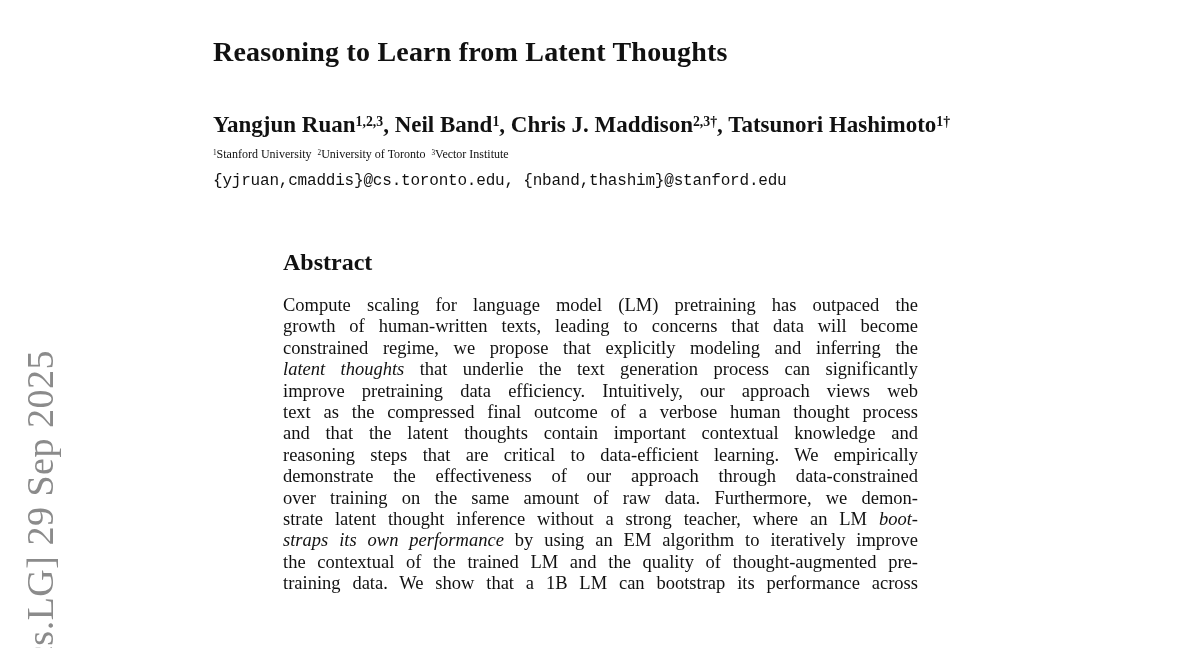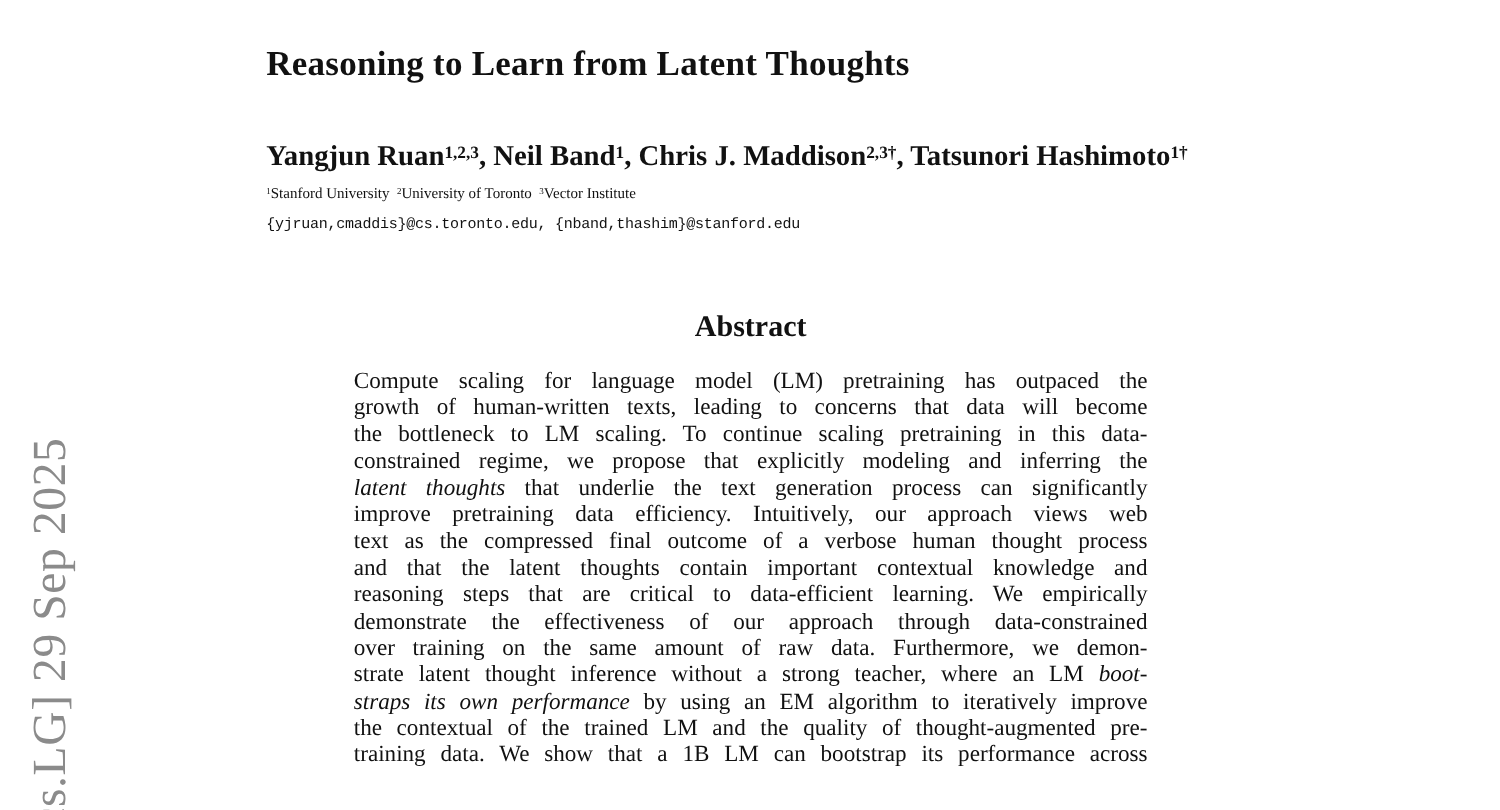--- a/index.html
+++ b/index.html
@@ -55,30 +55,29 @@
     left: 213px;
     top: 147px;
     font-size: 12px;
     white-space: pre-wrap;
   }
   .emails {
     position: absolute;
     left: 213px;
     top: 172px;
     font-family: "Liberation Mono", monospace;
-    font-size: 12px;
+    font-size: 16px;
     letter-spacing: -0.2px;
     white-space: nowrap;
   }
   .abstract-heading {
     position: absolute;
     left: 283px;
     width: 635px;
     top: 249px;
-    text-align: center;
     font-size: 24px;
     font-weight: bold;
   }
   .abstract {
     position: absolute;
     left: 283px;
     top: 295px;
     width: 635px;
     font-size: 18.5px;
     line-height: 21.4px;
@@ -112,21 +111,20 @@
 
   <div class="affils"><sup>1</sup><span>Stanford University  </span><sup>2</sup><span>University of Toronto  </span><sup>3</sup><span>Vector Institute</span></div>
 
   <div class="emails">{yjruan,cmaddis}@cs.toronto.edu, {nband,thashim}@stanford.edu</div>
 
   <div class="abstract-heading">Abstract</div>
 
   <div class="abstract">
       <div class="abs-line"><span>Compute scaling for language model (LM) pretraining has outpaced the</span></div>
       <div class="abs-line"><span>growth of human-written texts, leading to concerns that data will become</span></div>
-      <div class="abs-line"><span>the bottleneck to LM scaling. To continue scaling pretraining in this data-</span></div>
       <div class="abs-line"><span>constrained regime, we propose that explicitly modeling and inferring the</span></div>
       <div class="abs-line"><span class="em">latent thoughts</span><span> that underlie the text generation process can significantly</span></div>
       <div class="abs-line"><span>improve pretraining data efficiency. Intuitively, our approach views web</span></div>
       <div class="abs-line"><span>text as the compressed final outcome of a verbose human thought process</span></div>
       <div class="abs-line"><span>and that the latent thoughts contain important contextual knowledge and</span></div>
       <div class="abs-line"><span>reasoning steps that are critical to data-efficient learning. We empirically</span></div>
       <div class="abs-line"><span>demonstrate the effectiveness of our approach through data-constrained</span></div>
       <div class="abs-line"><span>over training on the same amount of raw data. Furthermore, we demon-</span></div>
       <div class="abs-line"><span>strate latent thought inference without a strong teacher, where an LM </span><span class="em">boot-</span></div>
       <div class="abs-line"><span class="em">straps its own performance</span><span> by using an EM algorithm to iteratively improve</span></div>

